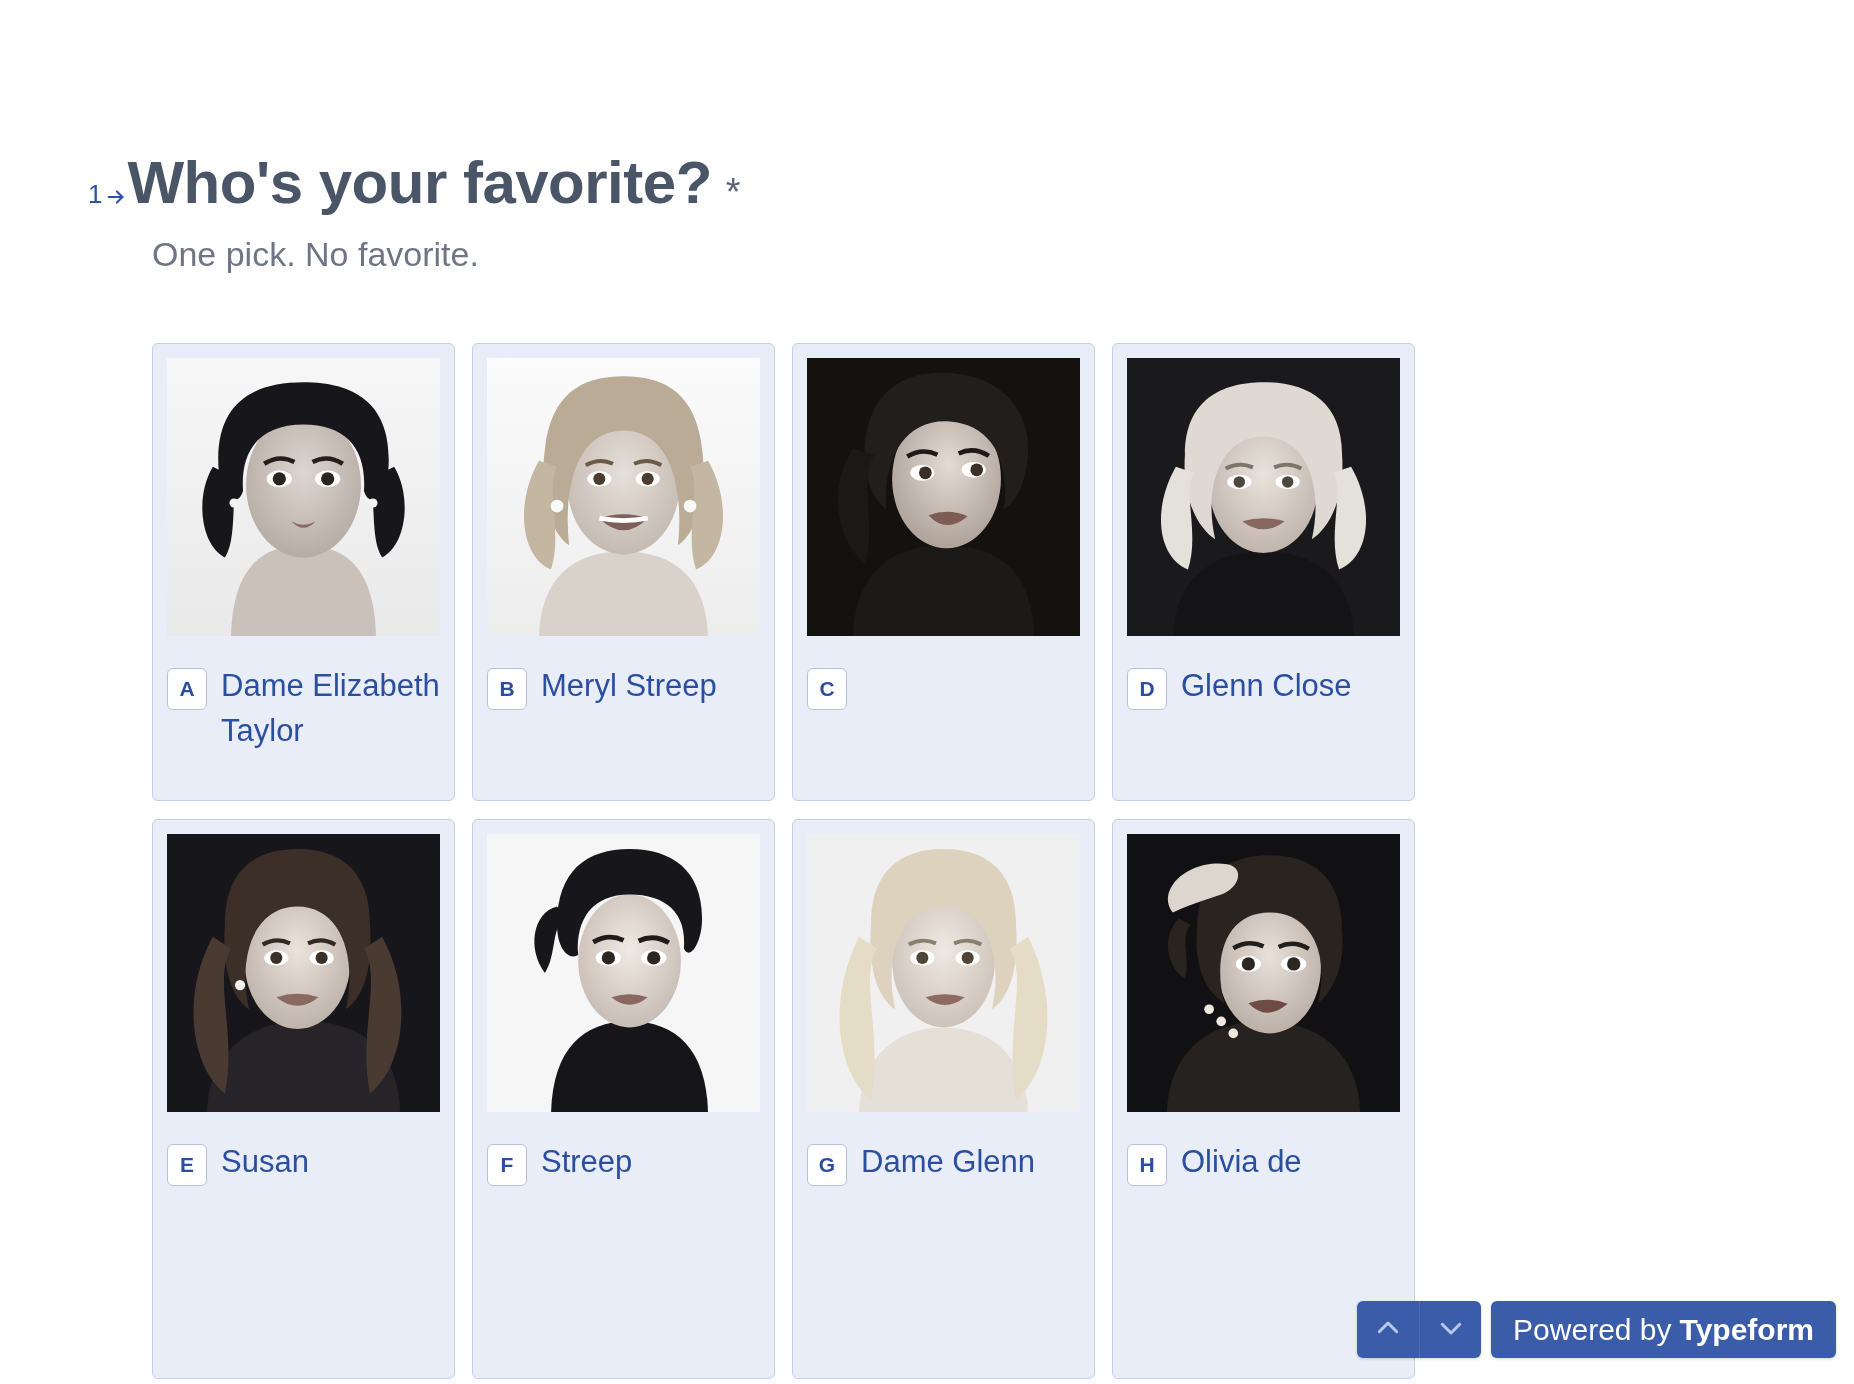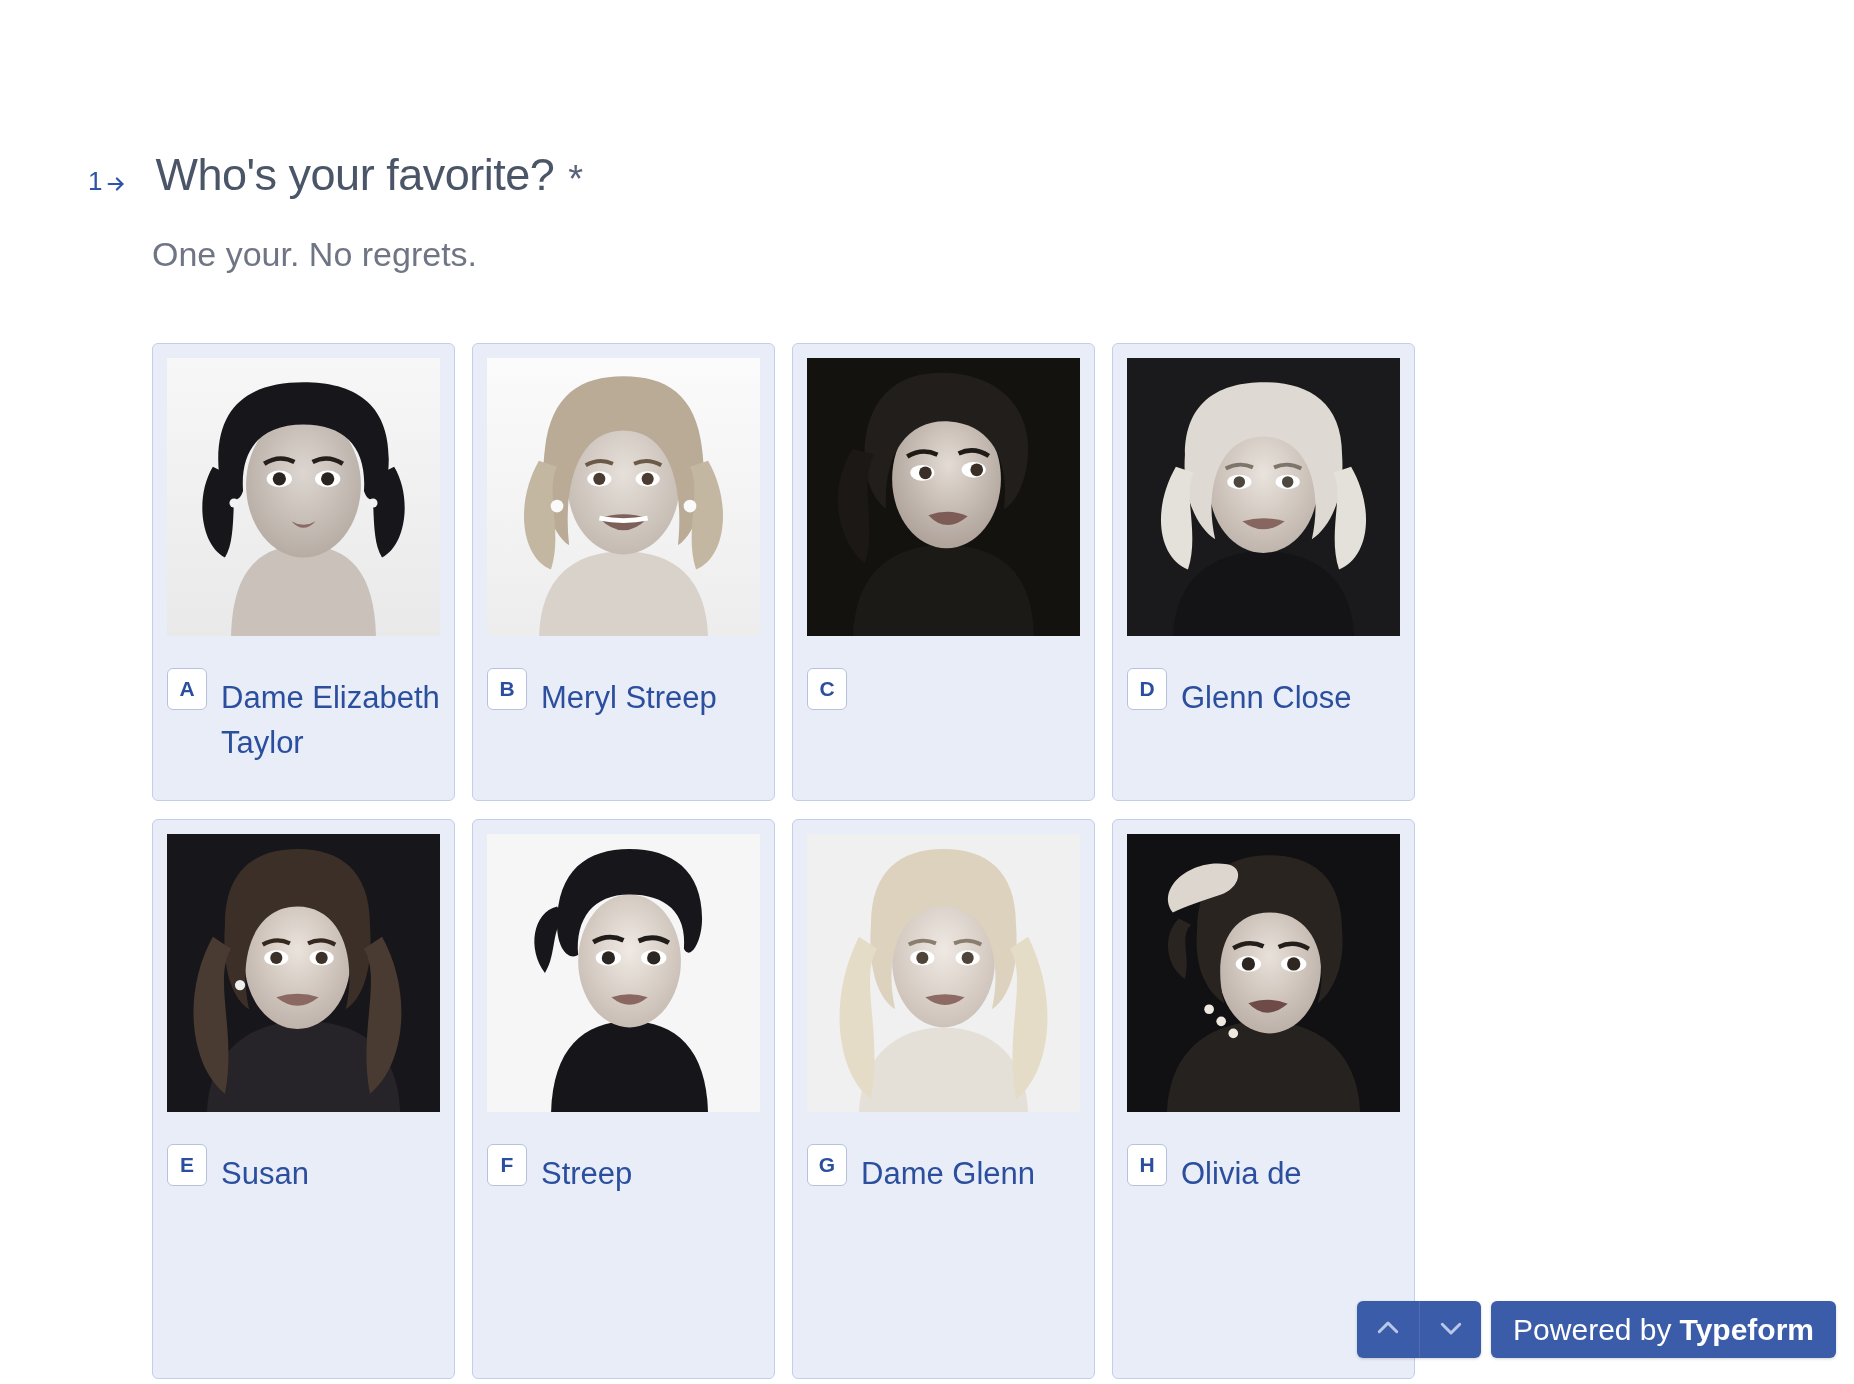--- a/index.html
+++ b/index.html
@@ -38,23 +38,22 @@
     padding-top: 14px;
   }
   .qnum-arrow {
     display: inline-block;
     width: 22px;
     height: 22px;
     position: relative;
     top: 3px;
   }
   .qtitle {
-    margin-left: 28px;
-    font-size: 45px;
-    font-weight: 400;
+    font-size: 60px;
+    font-weight: 700;
     color: #4a5568;
     letter-spacing: -0.5px;
     white-space: nowrap;
     line-height: 1.1;
   }
   .qrequired {
     margin-left: 14px;
     font-size: 38px;
     color: #5a6377;
     font-weight: 400;
@@ -123,21 +122,20 @@
     align-items: center;
     justify-content: center;
     margin-top: 4px;
   }
   .optlabel {
     color: #2b4f9e;
     font-size: 31px;
     line-height: 1.45;
     font-weight: 400;
     word-break: break-word;
-    margin-top: 12px;
   }
 
   
   .footer {
     position: absolute;
     right: 18px;
     bottom: 26px;
     display: flex;
     align-items: stretch;
     gap: 10px;
@@ -189,21 +187,21 @@
         <svg viewBox="0 0 24 24" width="22" height="22" fill="none" stroke="#2d54a8" stroke-width="2.4" stroke-linecap="round" stroke-linejoin="round">
           <path d="M4 12h15"></path>
             <path d="M13 6l6 6-6 6"></path>
         </svg>
       </span>
     </span>
     <span class="qtitle">Who's your favorite?</span>
     <span class="qrequired">*</span>
   </div>
 
-  <div class="qsubtitle">One your. No regrets.</div>
+  <div class="qsubtitle">One pick. No favorite.</div>
 
   <div class="grid">
 
     <div class="card">
       <div class="thumb">
         <svg viewBox="0 0 100 92" preserveAspectRatio="xMidYMid slice">
           <defs>
             <linearGradient id="bgA" x1="0" y1="0" x2="0" y2="1">
               <stop offset="0%" stop-color="#f7f7f7"></stop>
                 <stop offset="100%" stop-color="#e9e9e9"></stop>

